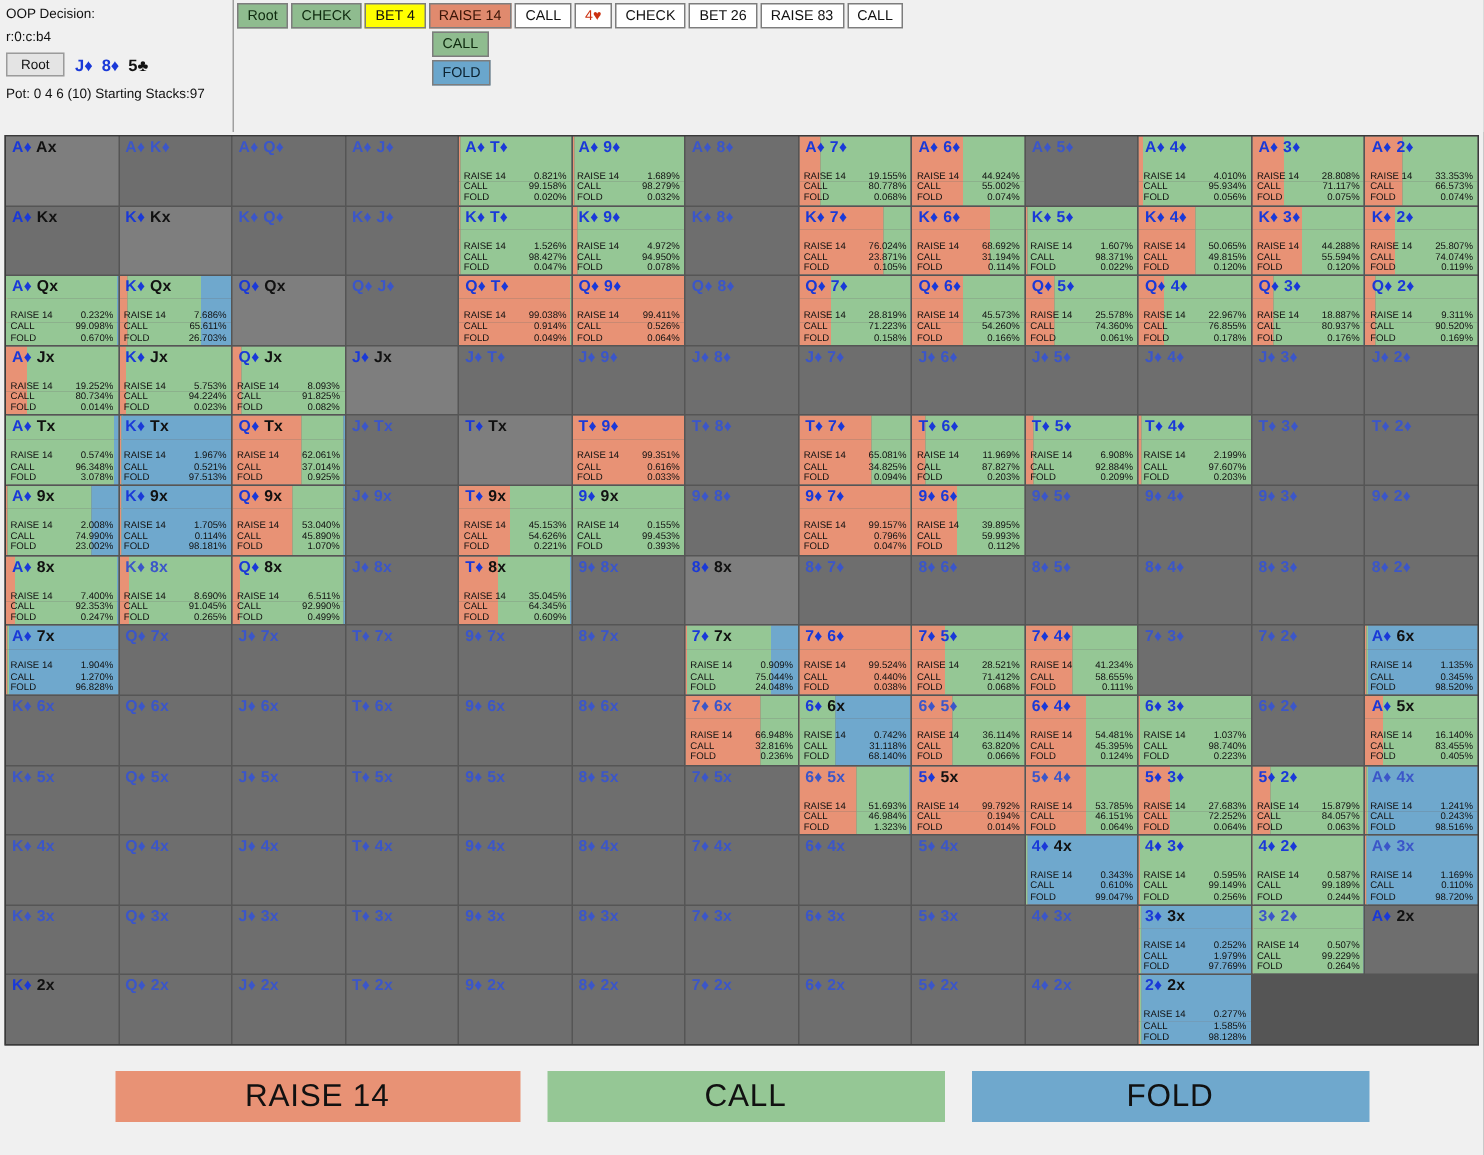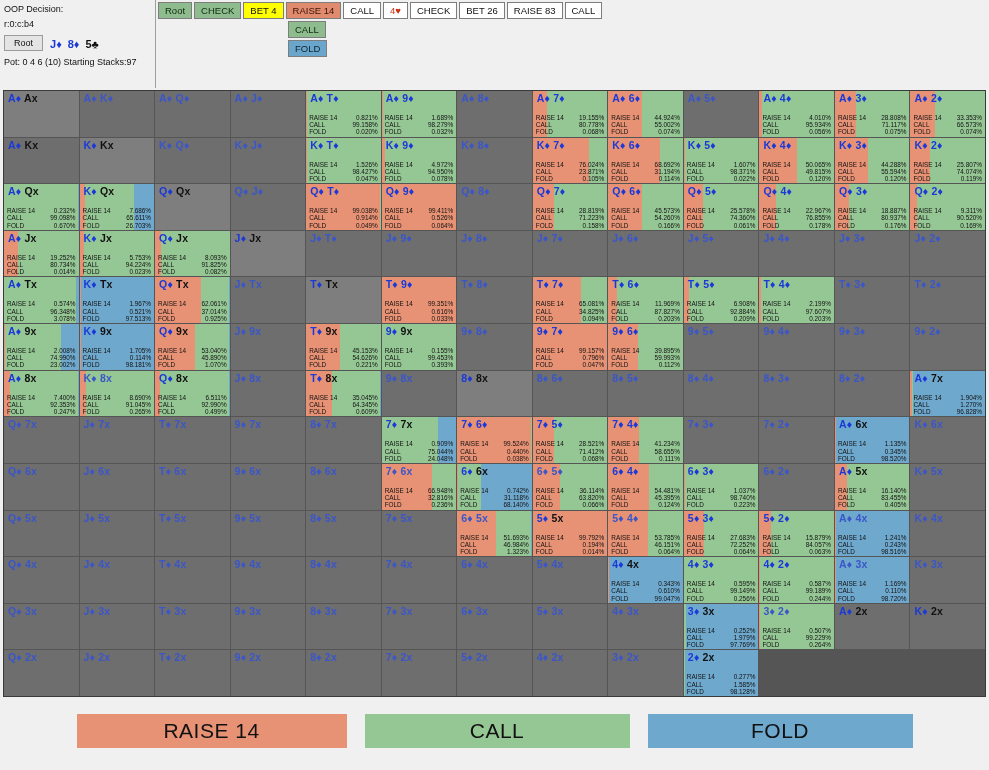--- a/index.html
+++ b/index.html
@@ -1808,20 +1808,23 @@
         </div>
       </div>
     </div>
     <div class="cell">
       <div class="cell-label"><span class="lbl-dim">9♦ </span><span class="lbl-dim">8x</span></div>
     </div>
     <div class="cell pair">
       <div class="cell-label"><span class="lbl-rank">8♦ </span><span class="lbl-x">8x</span></div>
     </div>
     <div class="cell">
+      <div class="cell-label"><span class="lbl-dim">8♦ </span><span class="lbl-dim">7♦</span></div>
+    </div>
+    <div class="cell">
       <div class="cell-label"><span class="lbl-dim">8♦ </span><span class="lbl-dim">6♦</span></div>
     </div>
     <div class="cell">
       <div class="cell-label"><span class="lbl-dim">8♦ </span><span class="lbl-dim">5♦</span></div>
     </div>
     <div class="cell">
       <div class="cell-label"><span class="lbl-dim">8♦ </span><span class="lbl-dim">4♦</span></div>
     </div>
     <div class="cell">
       <div class="cell-label"><span class="lbl-dim">8♦ </span><span class="lbl-dim">3♦</span></div>
@@ -2783,27 +2786,27 @@
     <div class="cell">
       <div class="cell-label"><span class="lbl-dim">9♦ </span><span class="lbl-dim">2x</span></div>
     </div>
     <div class="cell">
       <div class="cell-label"><span class="lbl-dim">8♦ </span><span class="lbl-dim">2x</span></div>
     </div>
     <div class="cell">
       <div class="cell-label"><span class="lbl-dim">7♦ </span><span class="lbl-dim">2x</span></div>
     </div>
     <div class="cell">
+      <div class="cell-label"><span class="lbl-dim">6♦ </span><span class="lbl-dim">2x</span></div>
+    </div>
+    <div class="cell">
       <div class="cell-label"><span class="lbl-dim">5♦ </span><span class="lbl-dim">2x</span></div>
     </div>
     <div class="cell">
       <div class="cell-label"><span class="lbl-dim">4♦ </span><span class="lbl-dim">2x</span></div>
-    </div>
-    <div class="cell">
-      <div class="cell-label"><span class="lbl-dim">3♦ </span><span class="lbl-dim">2x</span></div>
     </div>
     <div class="cell pair">
       <div class="bars">
         <div class="barrow">
           <div class="seg s-raise" style="width: 0.277028%;"></div>
           <div class="seg s-call" style="width: 1.58516%;"></div>
           <div class="seg s-fold" style="width: 98.1378%;"></div>
         </div>
         <div class="barrow">
           <div class="seg s-raise" style="width: 0.277028%;"></div>

